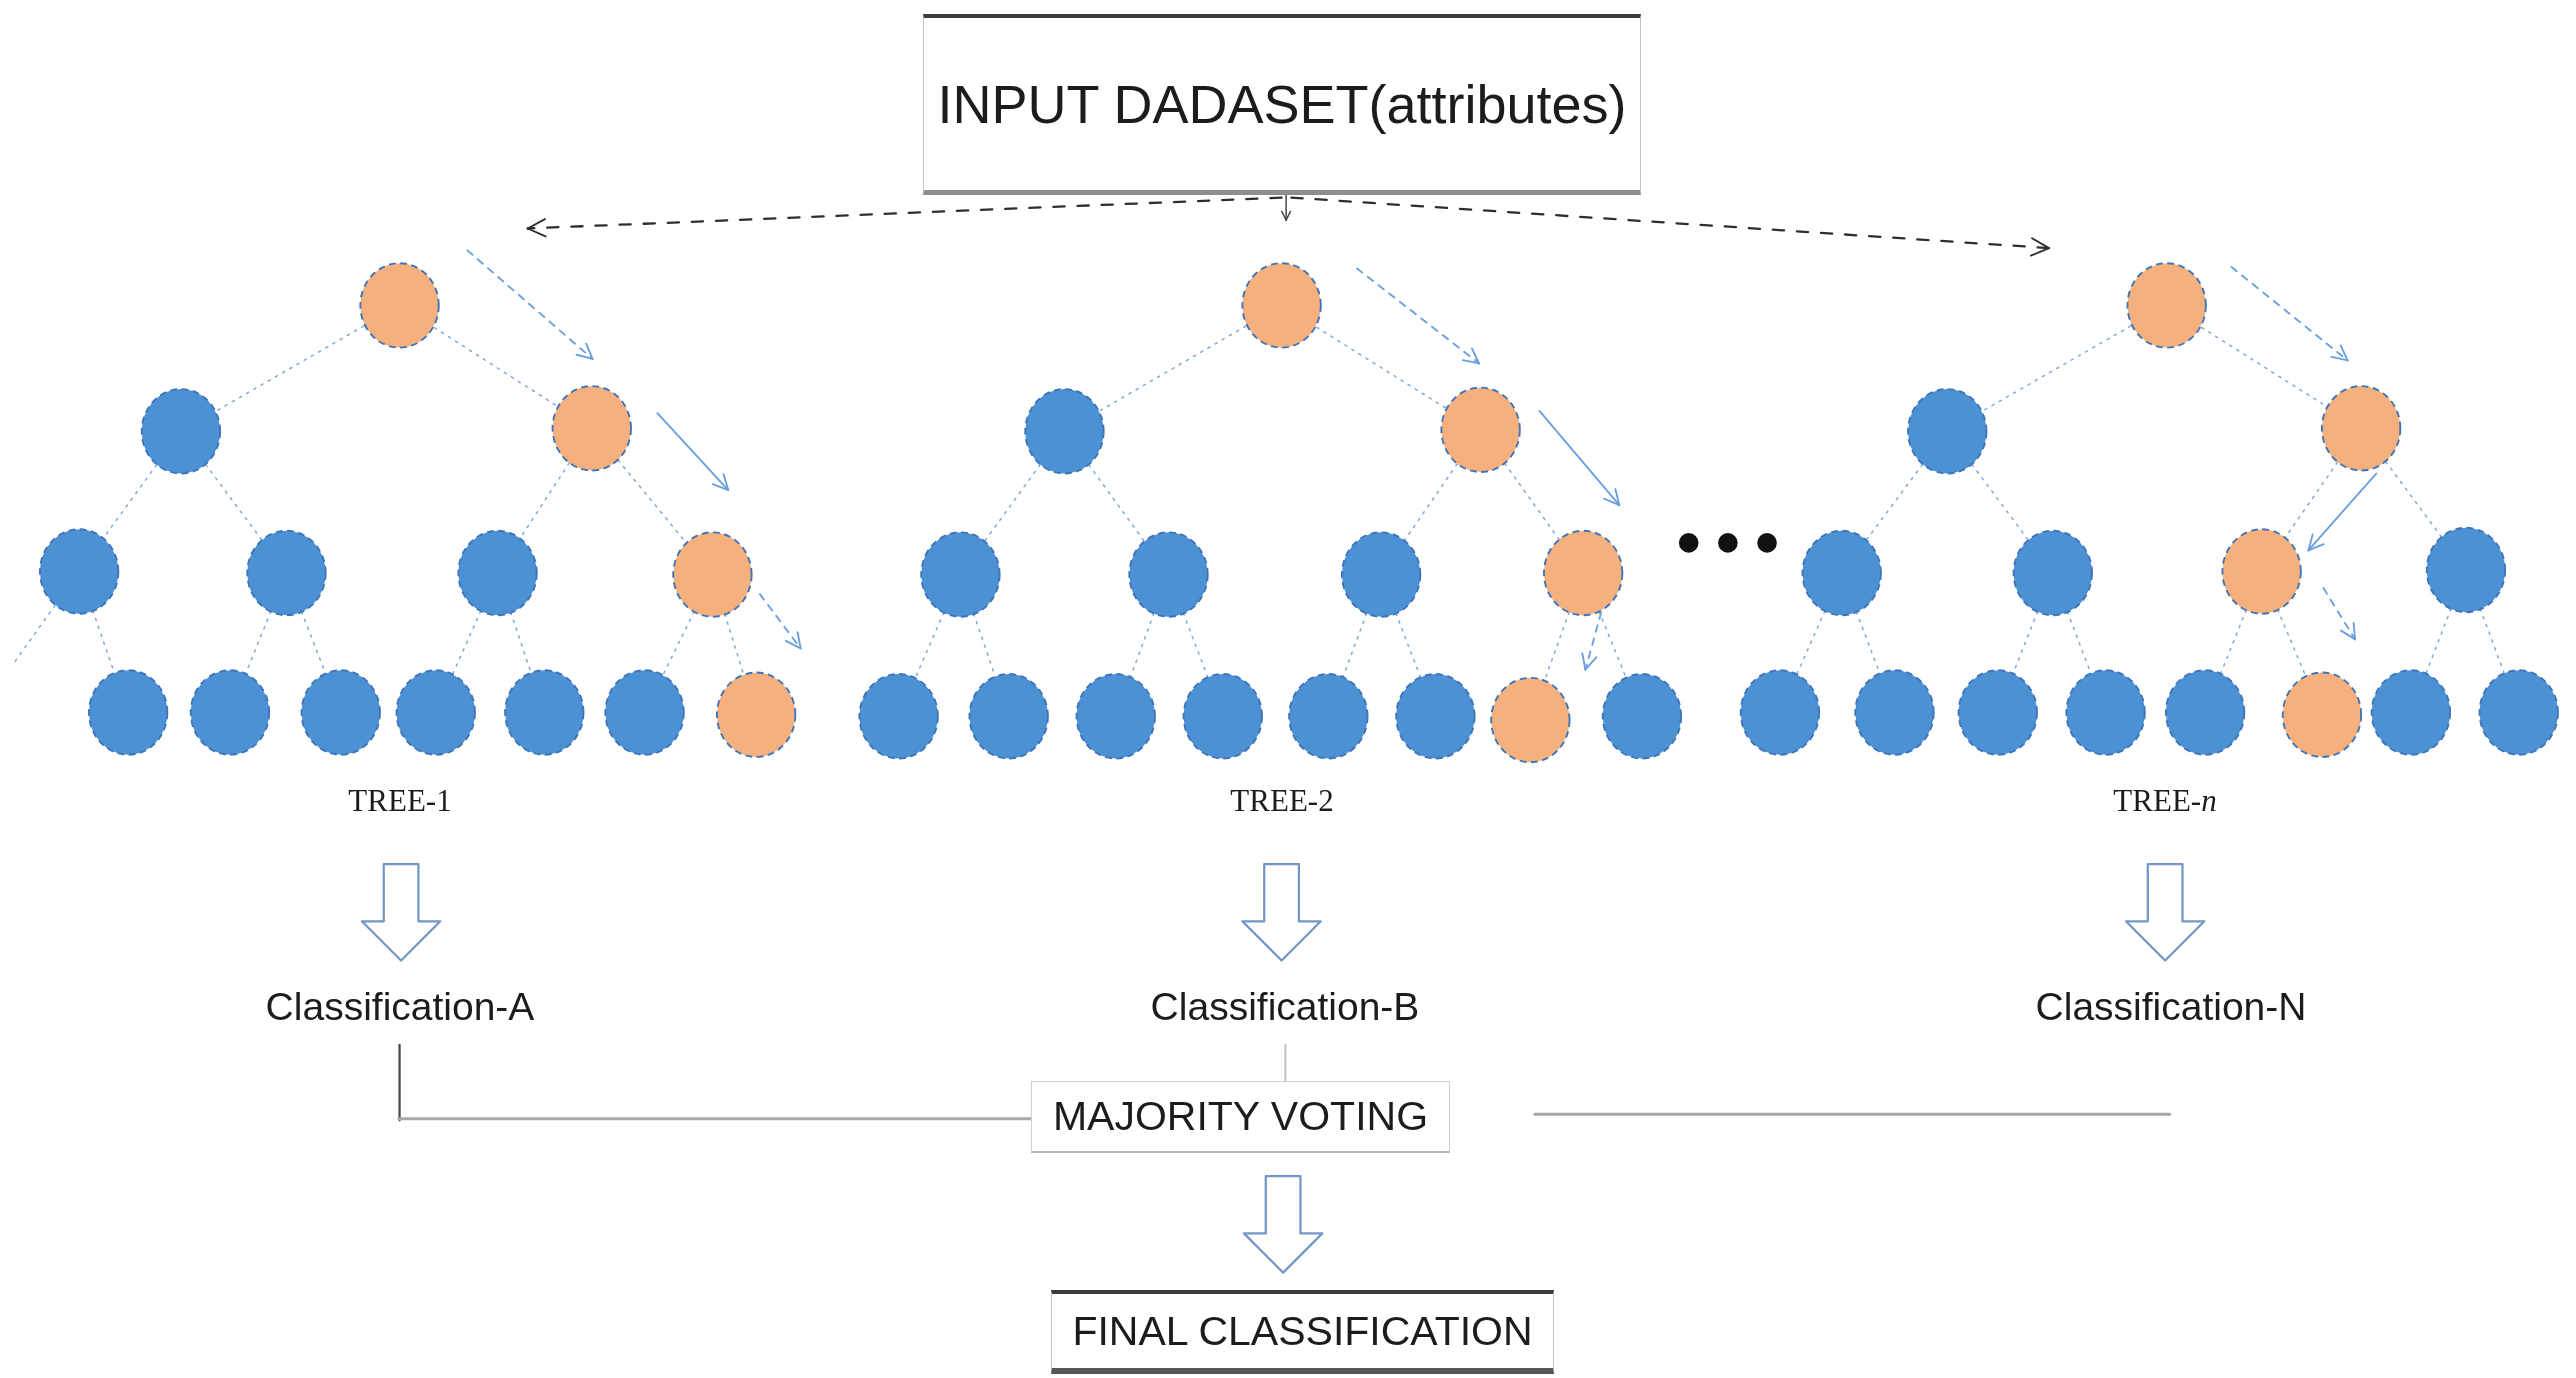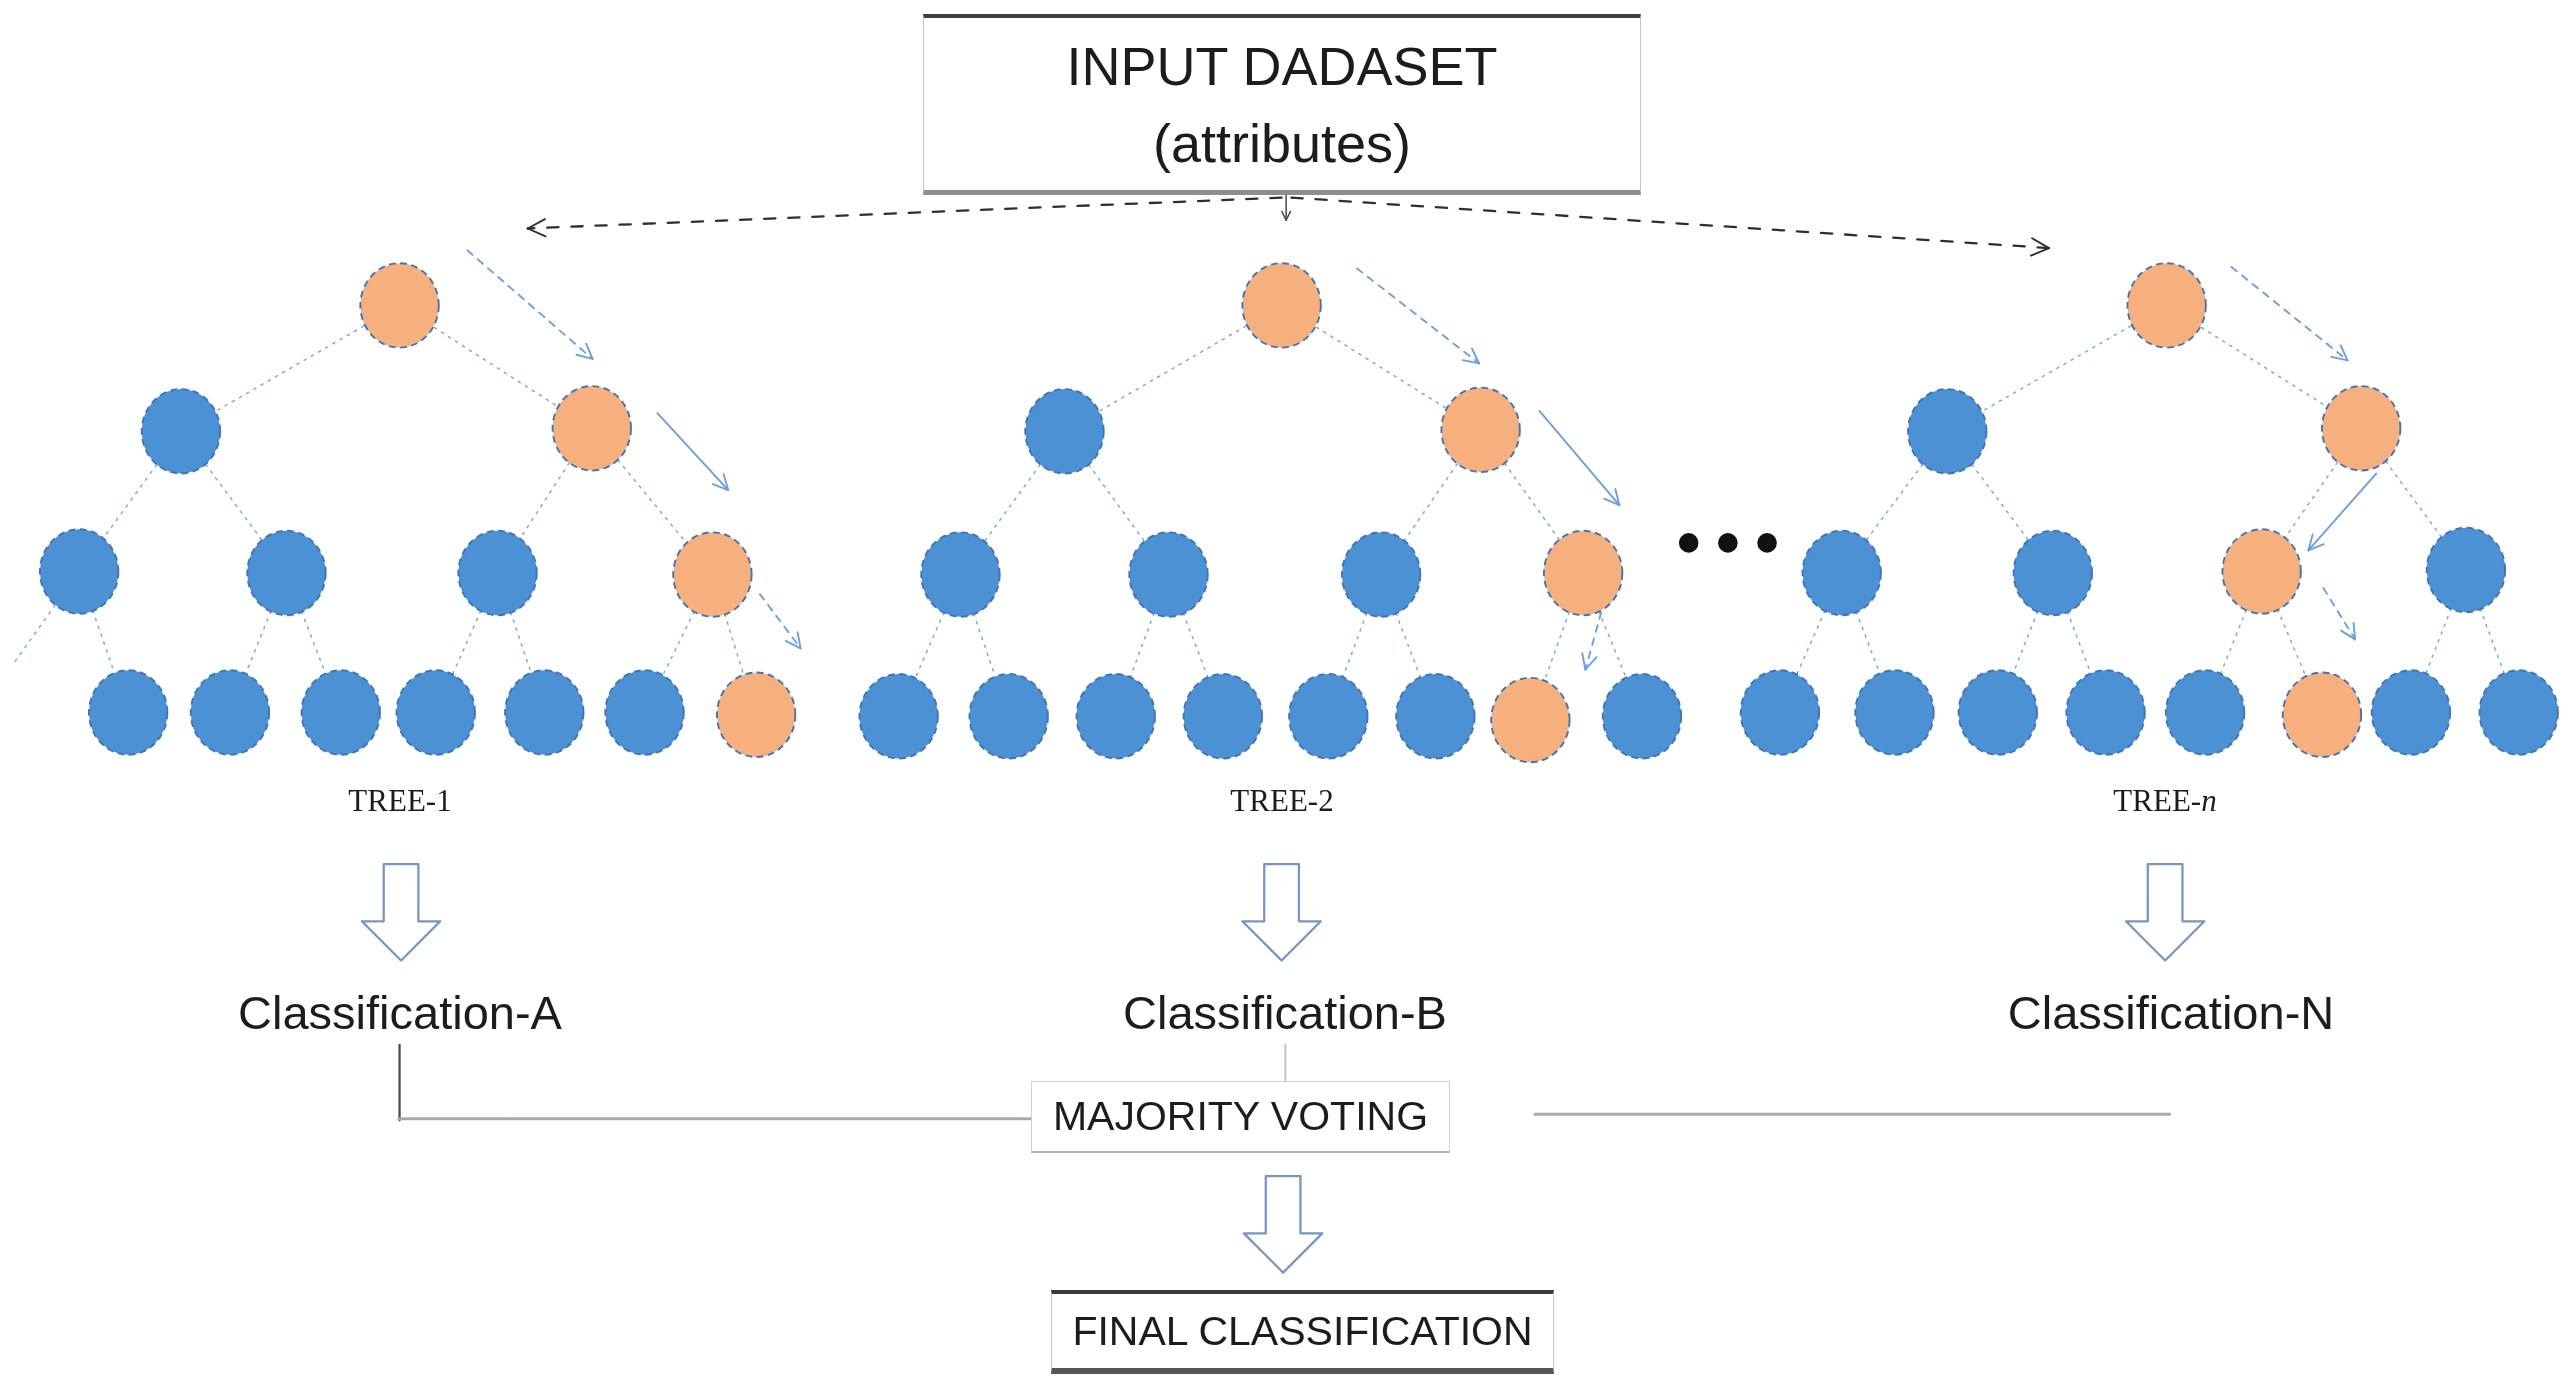--- a/index.html
+++ b/index.html
@@ -4,28 +4,28 @@
 <style>
   html,body{margin:0;padding:0;background:#ffffff;}
   .stage{position:relative;width:2576px;height:1379px;background:#ffffff;overflow:hidden;
          font-family:"Liberation Sans",sans-serif;color:#1c1c1c;}
   #diagram{position:absolute;left:0;top:0;width:2576px;height:1379px;}
   .box{position:absolute;background:#ffffff;display:flex;align-items:center;justify-content:center;
        box-sizing:border-box;text-align:center;}
   .input-box{left:923px;top:14.3px;width:718px;height:181px;
        border-top:4.5px solid #3d3d3d;border-bottom:5.3px solid #8e8e8e;
        border-left:1.5px solid #c4c4c4;border-right:1.5px solid #c4c4c4;
-       flex-direction:column;font-size:54px;line-height:1.0;row-gap:22.6px;}
+       flex-direction:row;font-size:54px;line-height:1.0;row-gap:22.6px;}
   .majority-box{left:1031px;top:1081px;width:419px;height:72px;
        border:1.5px solid #cfcfcf;border-bottom:2.3px solid #b5b5b5;font-size:41px;}
   .final-box{left:1031px;top:1290px;width:503px;height:84px;
        border-top:4.5px solid #3b3b3b;border-bottom:6px solid #565656;
        border-left:1.5px solid #c4c4c4;border-right:1.5px solid #c4c4c4;font-size:41px;margin-left:20px;}
   .tree-label{position:absolute;top:783px;transform:translateX(-50%);font-size:31px;white-space:nowrap;font-family:Liberation Serif, serif;}
-  .class-label{position:absolute;top:985px;transform:translateX(-50%);font-size:47px;white-space:nowrap;}
+  .class-label{position:absolute;top:985px;transform:translateX(-50%);font-size:39px;white-space:nowrap;}
   .it{font-style:italic;}
 </style>
 </head>
 <body>
 
 <div class="stage">
 
   <svg id="diagram" viewBox="0 0 3417 1829">
       <g>
         <line x1="530" y1="405" x2="240" y2="572" stroke="#7fa9dd" stroke-width="2" stroke-linecap="round" stroke-dasharray="3 8"></line>

